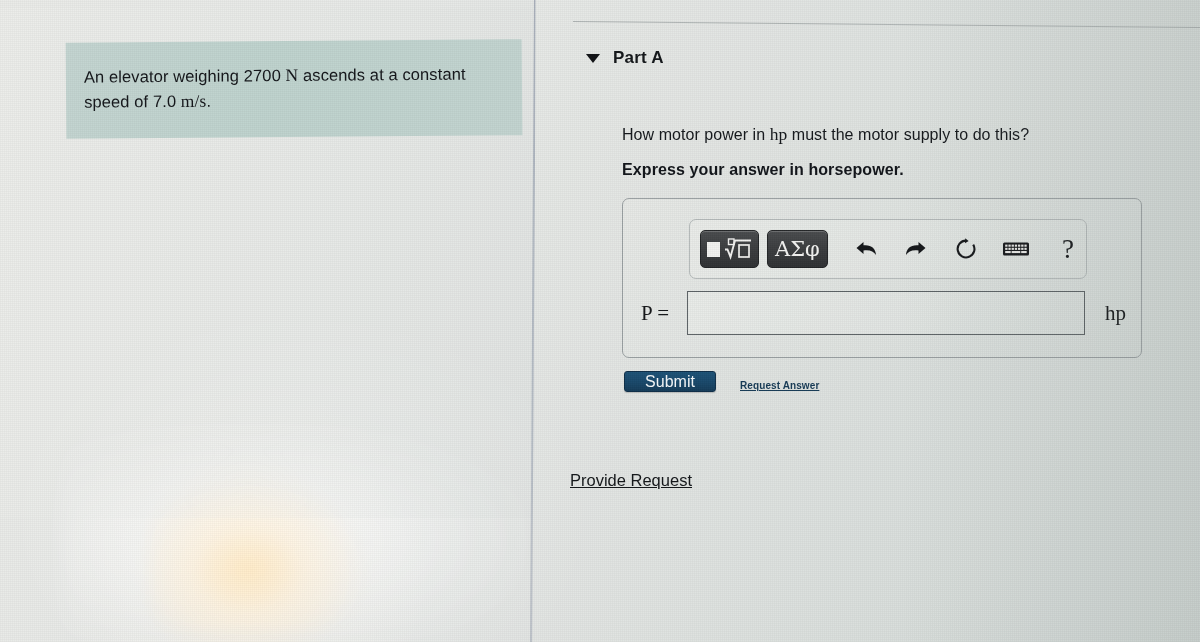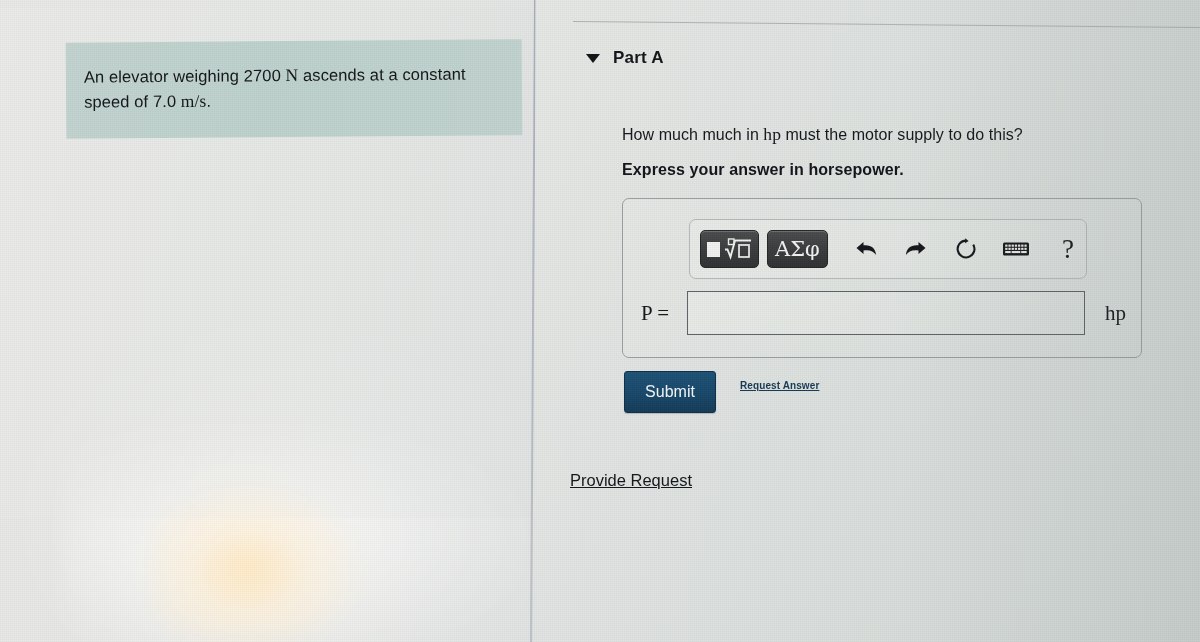--- a/index.html
+++ b/index.html
@@ -169,21 +169,21 @@
   }
   #answer-unit {
     font-family: "Liberation Serif", serif;
     font-size: 21px; color: #151719;
     margin-left: 20px;
   }
 
   
   #submit-button {
     position: absolute; left: 624px; top: 371px;
-    width: 92px; height: 42px;
+    width: 92px; height: 21px;
     background: linear-gradient(180deg, #1d5276 0%, #19486a 55%, #153c59 100%);
     border: 1px solid #10304a;
     border-radius: 3px;
     color: #f4f7f9;
     font-size: 16px;
     display: flex; align-items: center; justify-content: center;
     cursor: pointer;
     box-shadow: 0 1px 1px rgba(0,0,0,0.18);
   }
   #request-answer-link {
@@ -236,21 +236,21 @@
 
   <div id="right-pane"></div>
 
   <div id="part-top-rule"></div>
 
   <div id="part-header">
     <div id="collapse-caret"></div>
     <div id="part-title">Part A</div>
   </div>
 
-  <div id="question-text"><span>How much much in </span><span class="mathvar">hp</span><span> must the motor supply to do this?</span></div>
+  <div id="question-text"><span>How motor power in </span><span class="mathvar">hp</span><span> must the motor supply to do this?</span></div>
 
   <div id="instruction-text">Express your answer in horsepower.</div>
 
   <div id="answer-panel">
 
     <div id="math-toolbar">
 
       <div class="tb-btn" id="btn-template">
         <svg width="46" height="24" viewBox="0 0 46 24">
           <rect x="1" y="5" width="13" height="15" fill="#f0f0ee"></rect>

